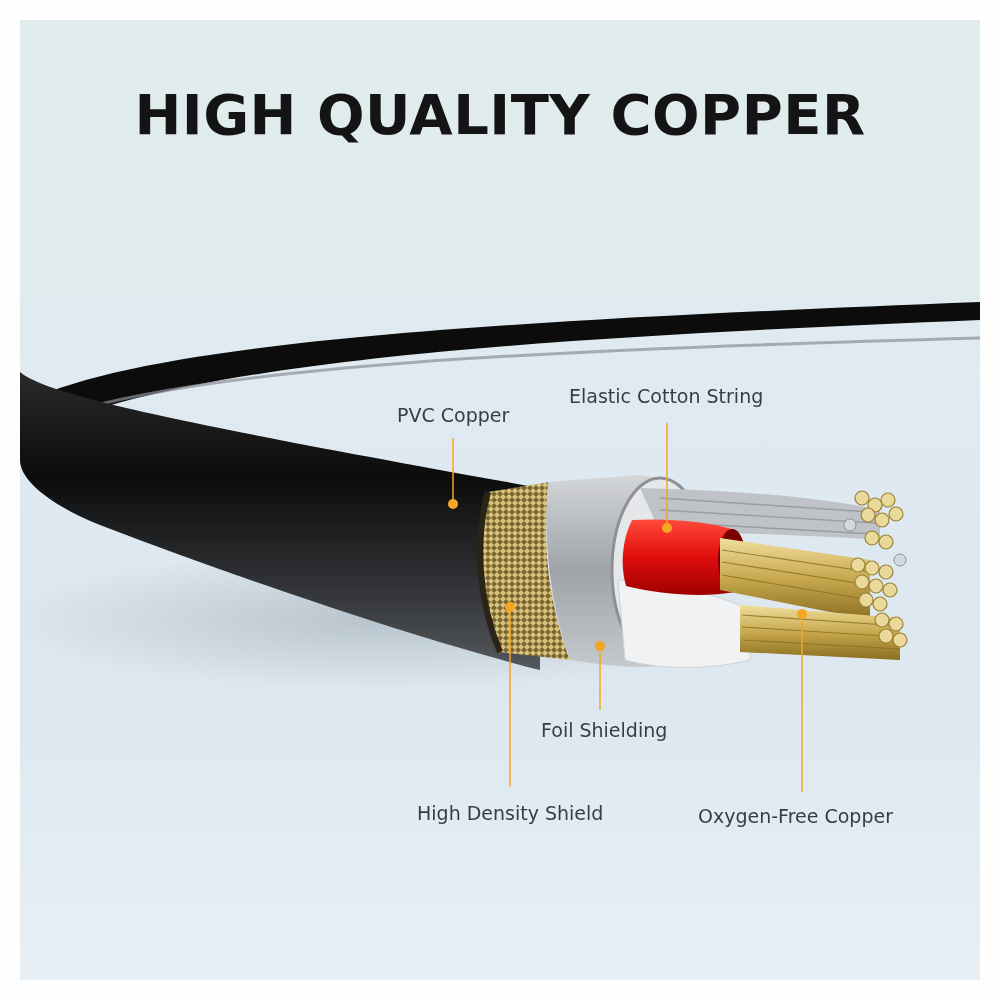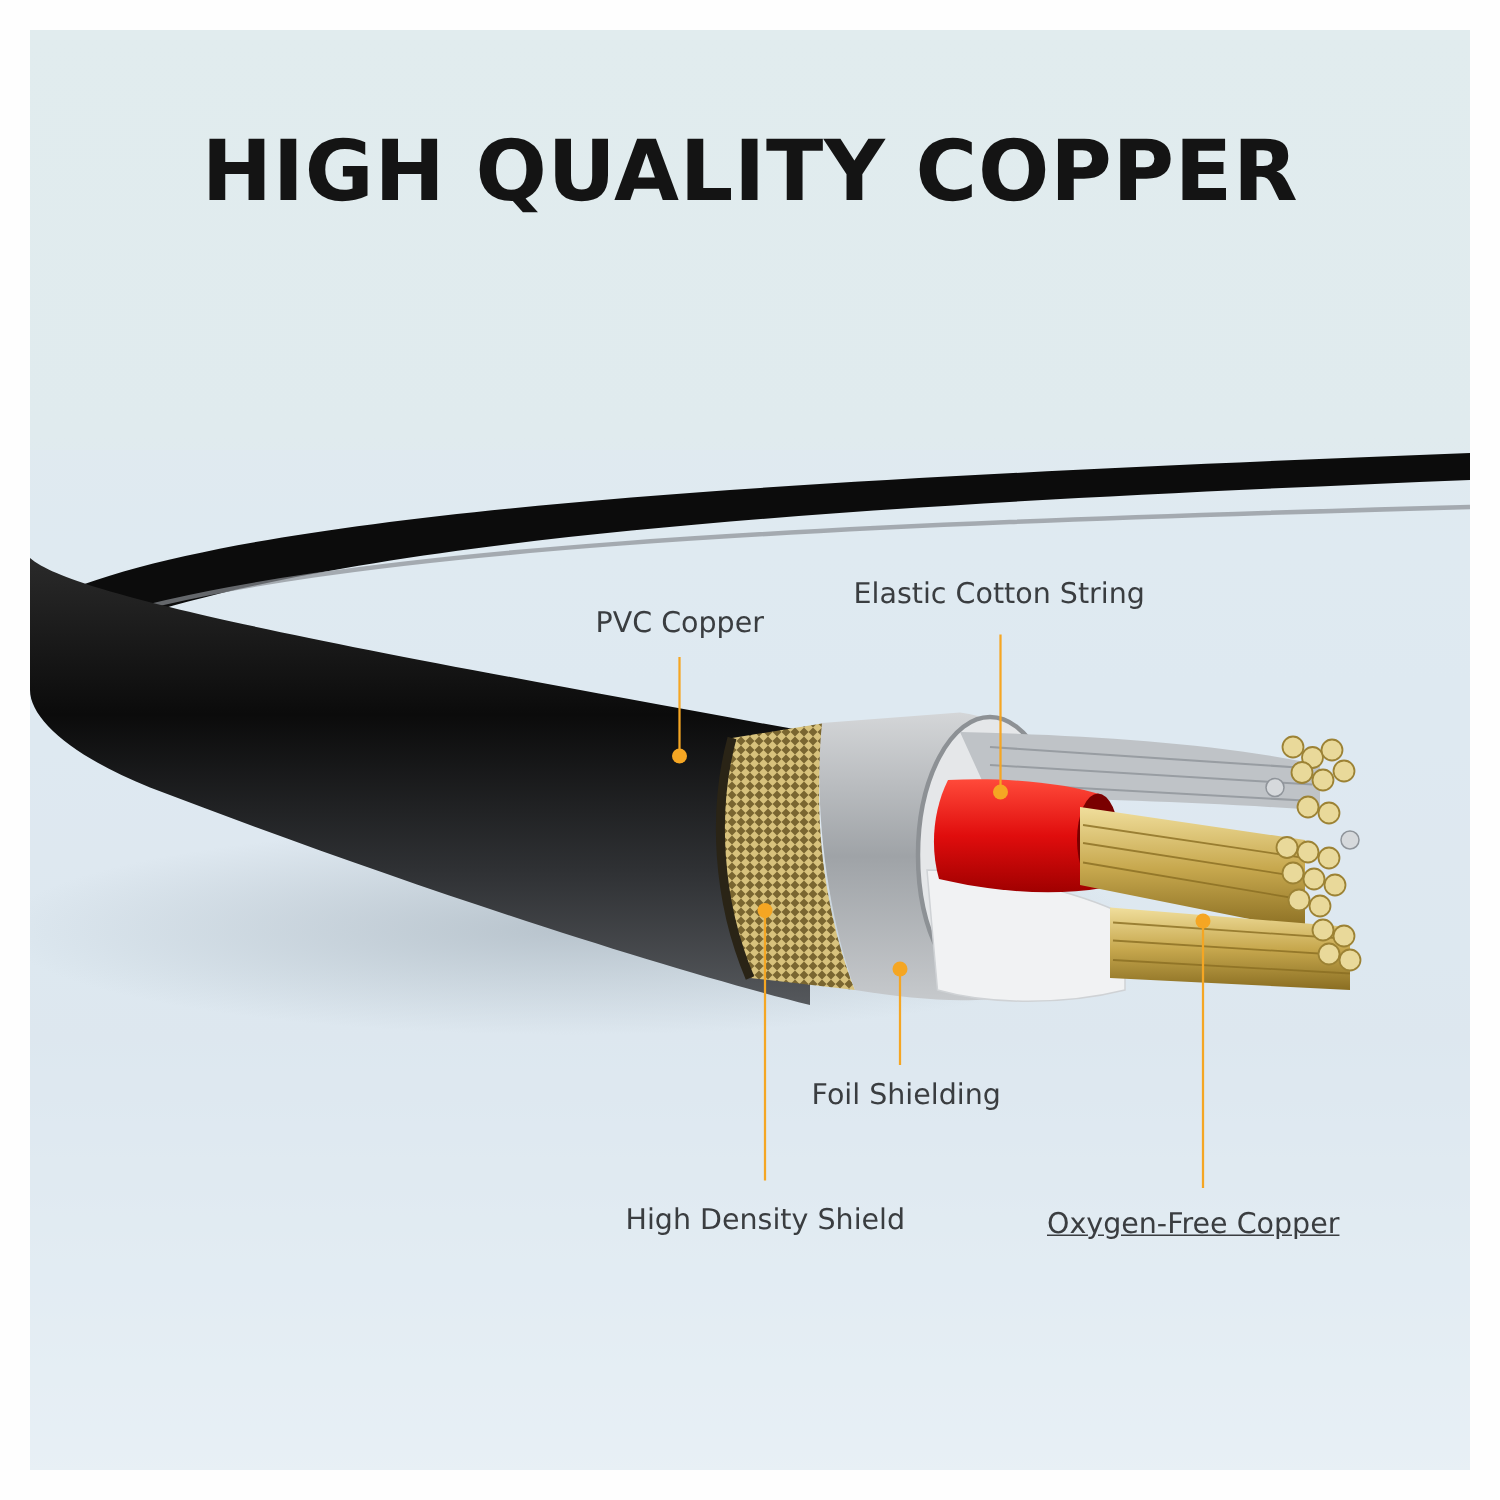--- a/index.html
+++ b/index.html
@@ -149,14 +149,14 @@
   </svg>
 
   <div class="title">
     <div>HIGH QUALITY COPPER</div>
   </div>
 
   <div class="label" style="left:377px; top:384px;">PVC Copper</div>
   <div class="label" style="left:549px; top:365px;">Elastic Cotton String</div>
   <div class="label" style="left:397px; top:782px;">High Density Shield</div>
   <div class="label" style="left:521px; top:699px;">Foil Shielding</div>
-  <div class="label" style="left:678px; top:785px;text-decoration:underline;">Oxygen-Free Copper</div>
+  <div class="label" style="left:678px; top:785px;">Oxygen-Free Copper</div>
 </div>
 
 </body></html>

